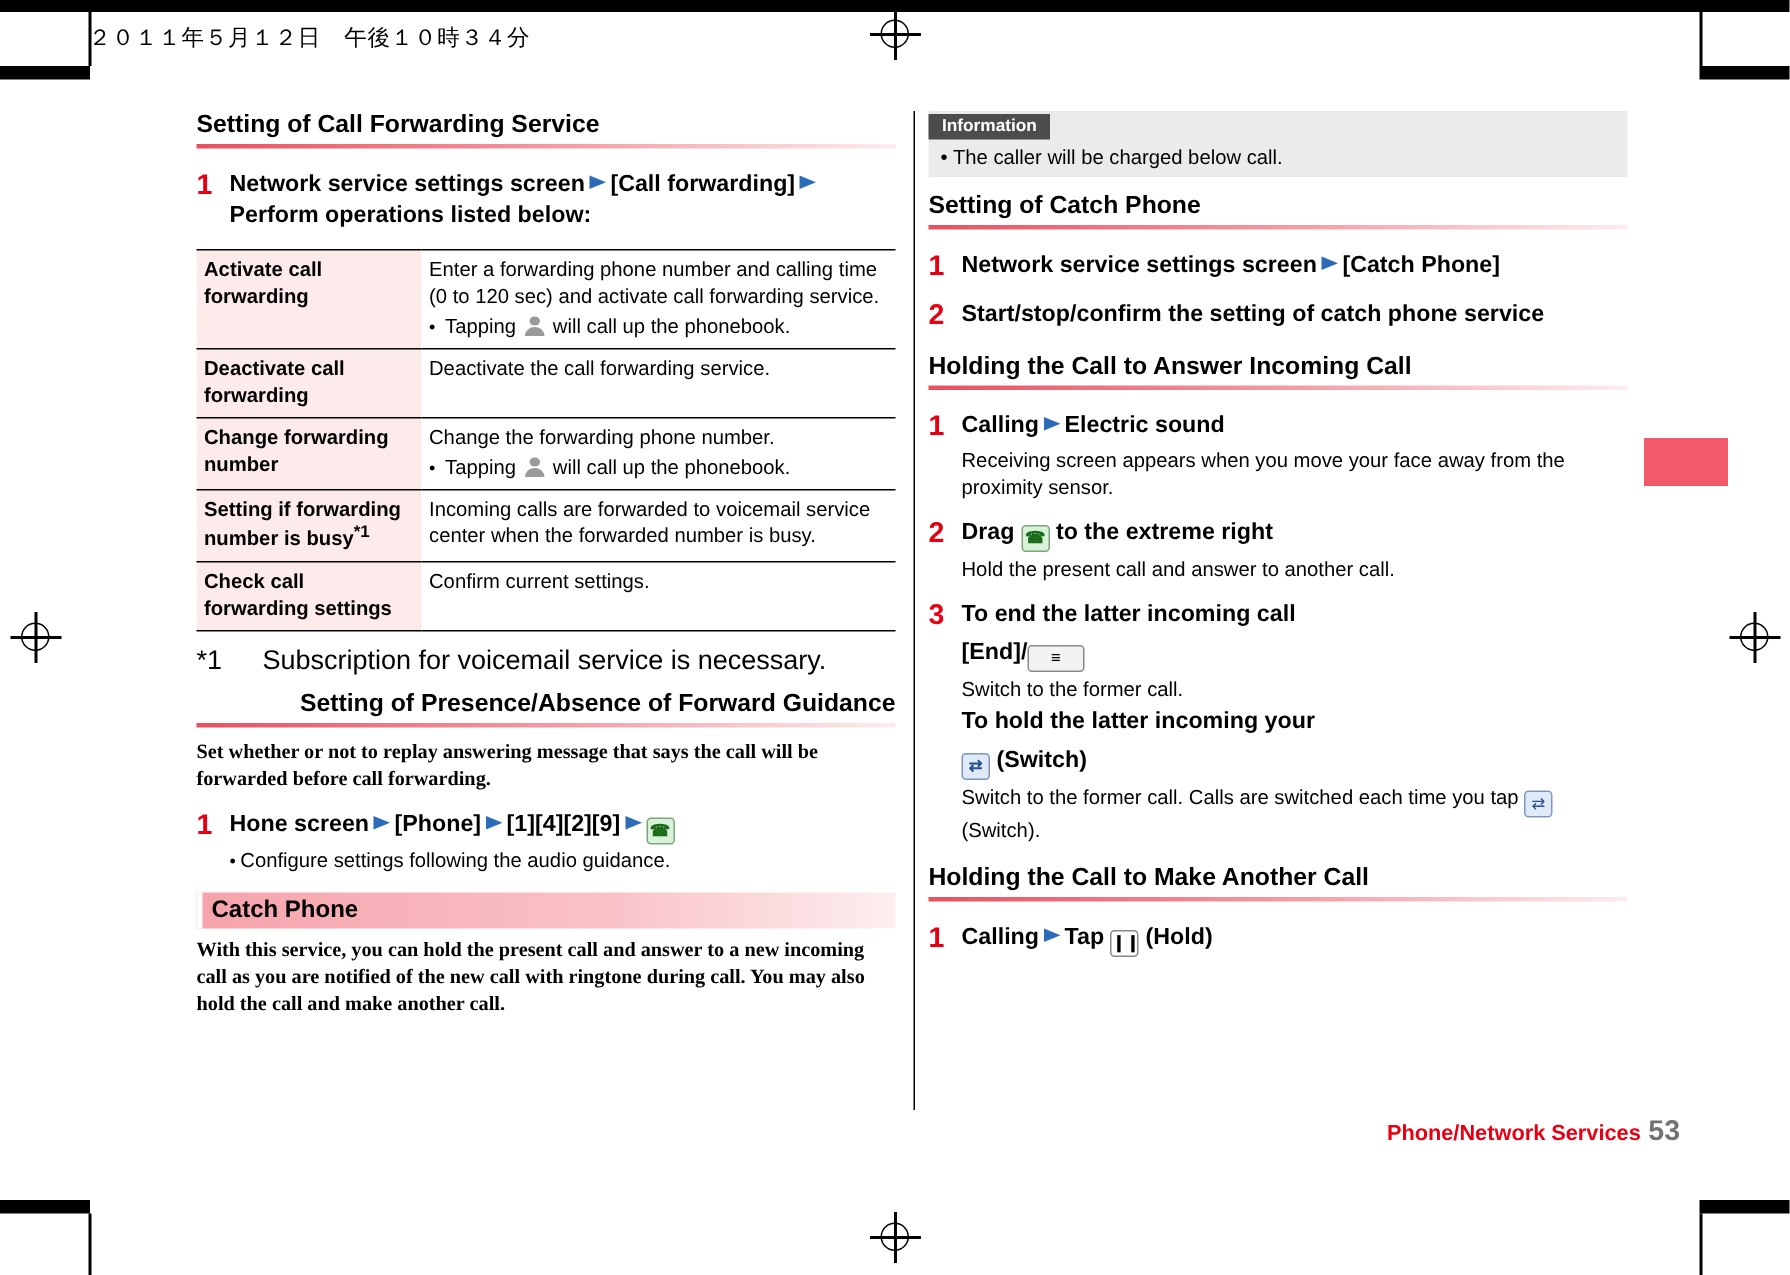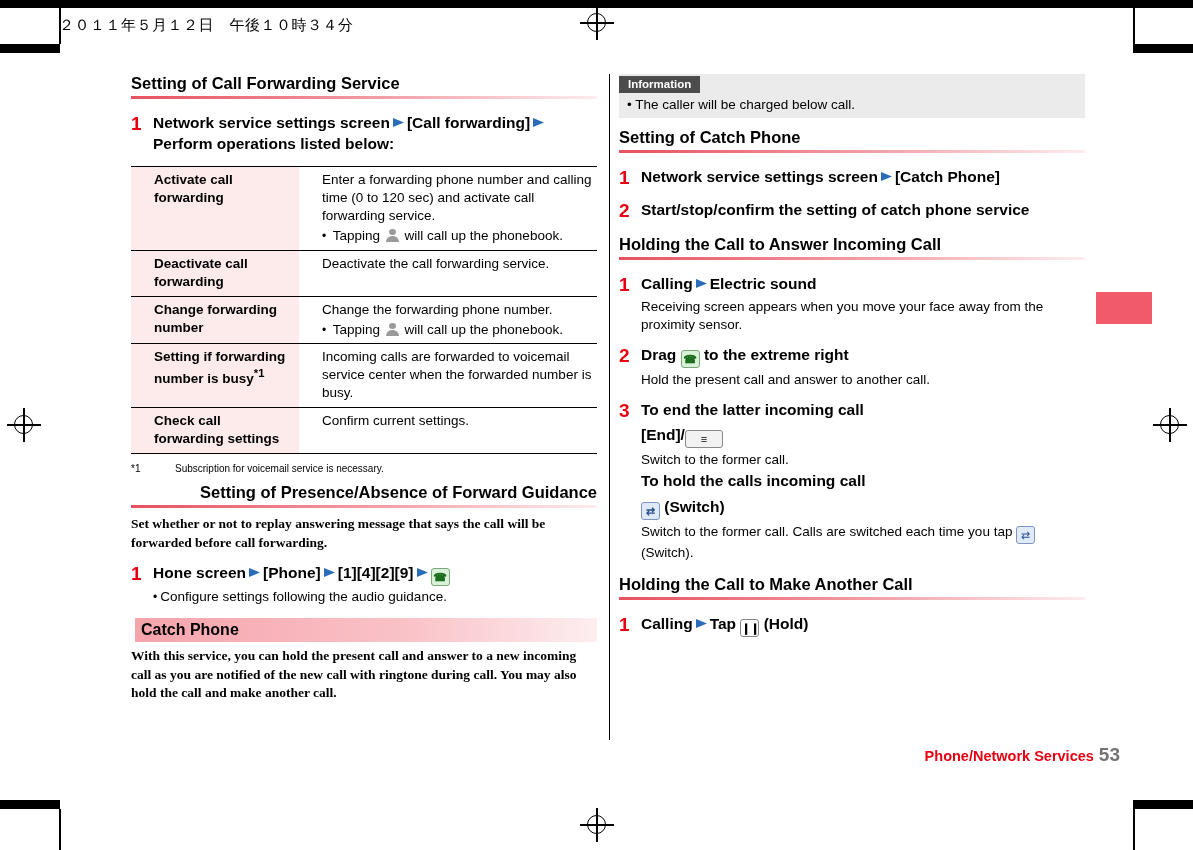--- a/index.html
+++ b/index.html
@@ -68,27 +68,27 @@
   .redtxt{color:#000000;font-weight:bold;font-size:15.5px;}
 
   .bullet{font-size:13.5px;font-weight:normal;margin-top:2px;}
   .bullet::before{content:"\2022";margin-right:3px;font-size:12px;}
 
   .arrow{color:#2b6cb8;font-size:12px;vertical-align:2px;padding:0 2px;}
   .arrow svg{vertical-align:middle;}
 
   
   table.ctab{border-collapse:collapse;width:100%;margin-top:11px;font-size:13.5px;}
-  table.ctab td{border-bottom:1px solid #000;vertical-align:top;padding:4px 5px 5px 23px;line-height:1.33;}
+  table.ctab td{border-bottom:1px solid #000;vertical-align:top;padding:4px 5px 5px 5px;line-height:1.33;}
   table.ctab tr:first-child td{border-top:1px solid #000;}
   td.k{background:#fdeaea;font-weight:bold;width:140px;}
   .subli{margin-top:2px;}
   .subli::before{content:"\2022";margin-right:3px;font-size:12px;}
 
-  .footnote{font-size:10px;margin-top:9px;}
+  .footnote{font-size:18px;margin-top:9px;}
   .footnote .fnum{display:inline-block;width:44px;}
 
   .boldp{font-size:13.5px;font-weight:bold;line-height:1.36;margin-top:4px;font-family:Liberation Serif, serif;}
 
   
   .chip{display:inline-block;vertical-align:-3px;border:1px solid #888;border-radius:3px;
     background:#fff;width:17px;height:16px;line-height:16px;text-align:center;font-size:11px;}
   .chip.grn{background:#d9f0d9;border-color:#7aa87a;color:#1a6b1a;}
   .chip.blu{background:#dfe9f7;border-color:#7e95bd;color:#27508f;}
   .chip.wide{width:36px;}
@@ -278,21 +278,21 @@
     </div>
 
     <div class="step">
       <div class="stepnum">3</div>
       <div class="stepbody">
         <div class="redtxt">To end the latter incoming call</div>
         <div style="margin-top:4px;">
           <span>[End]/</span><span class="chip wide dark">≡</span>
         </div>
         <div class="desc">Switch to the former call.</div>
-        <div class="redtxt" style="margin-top:2px;">To hold the calls incoming call</div>
+        <div class="redtxt" style="margin-top:2px;">To hold the latter incoming your</div>
         <div style="margin-top:5px;font-weight:bold;font-size:15.5px;">
           <span class="chip blu">⇄</span>
           <span>(Switch)</span>
         </div>
         <div class="desc">
           <span>Switch to the former call. Calls are switched each time you tap</span>
           <span class="chip blu">⇄</span>
           <span>(Switch).</span>
         </div>
       </div>

